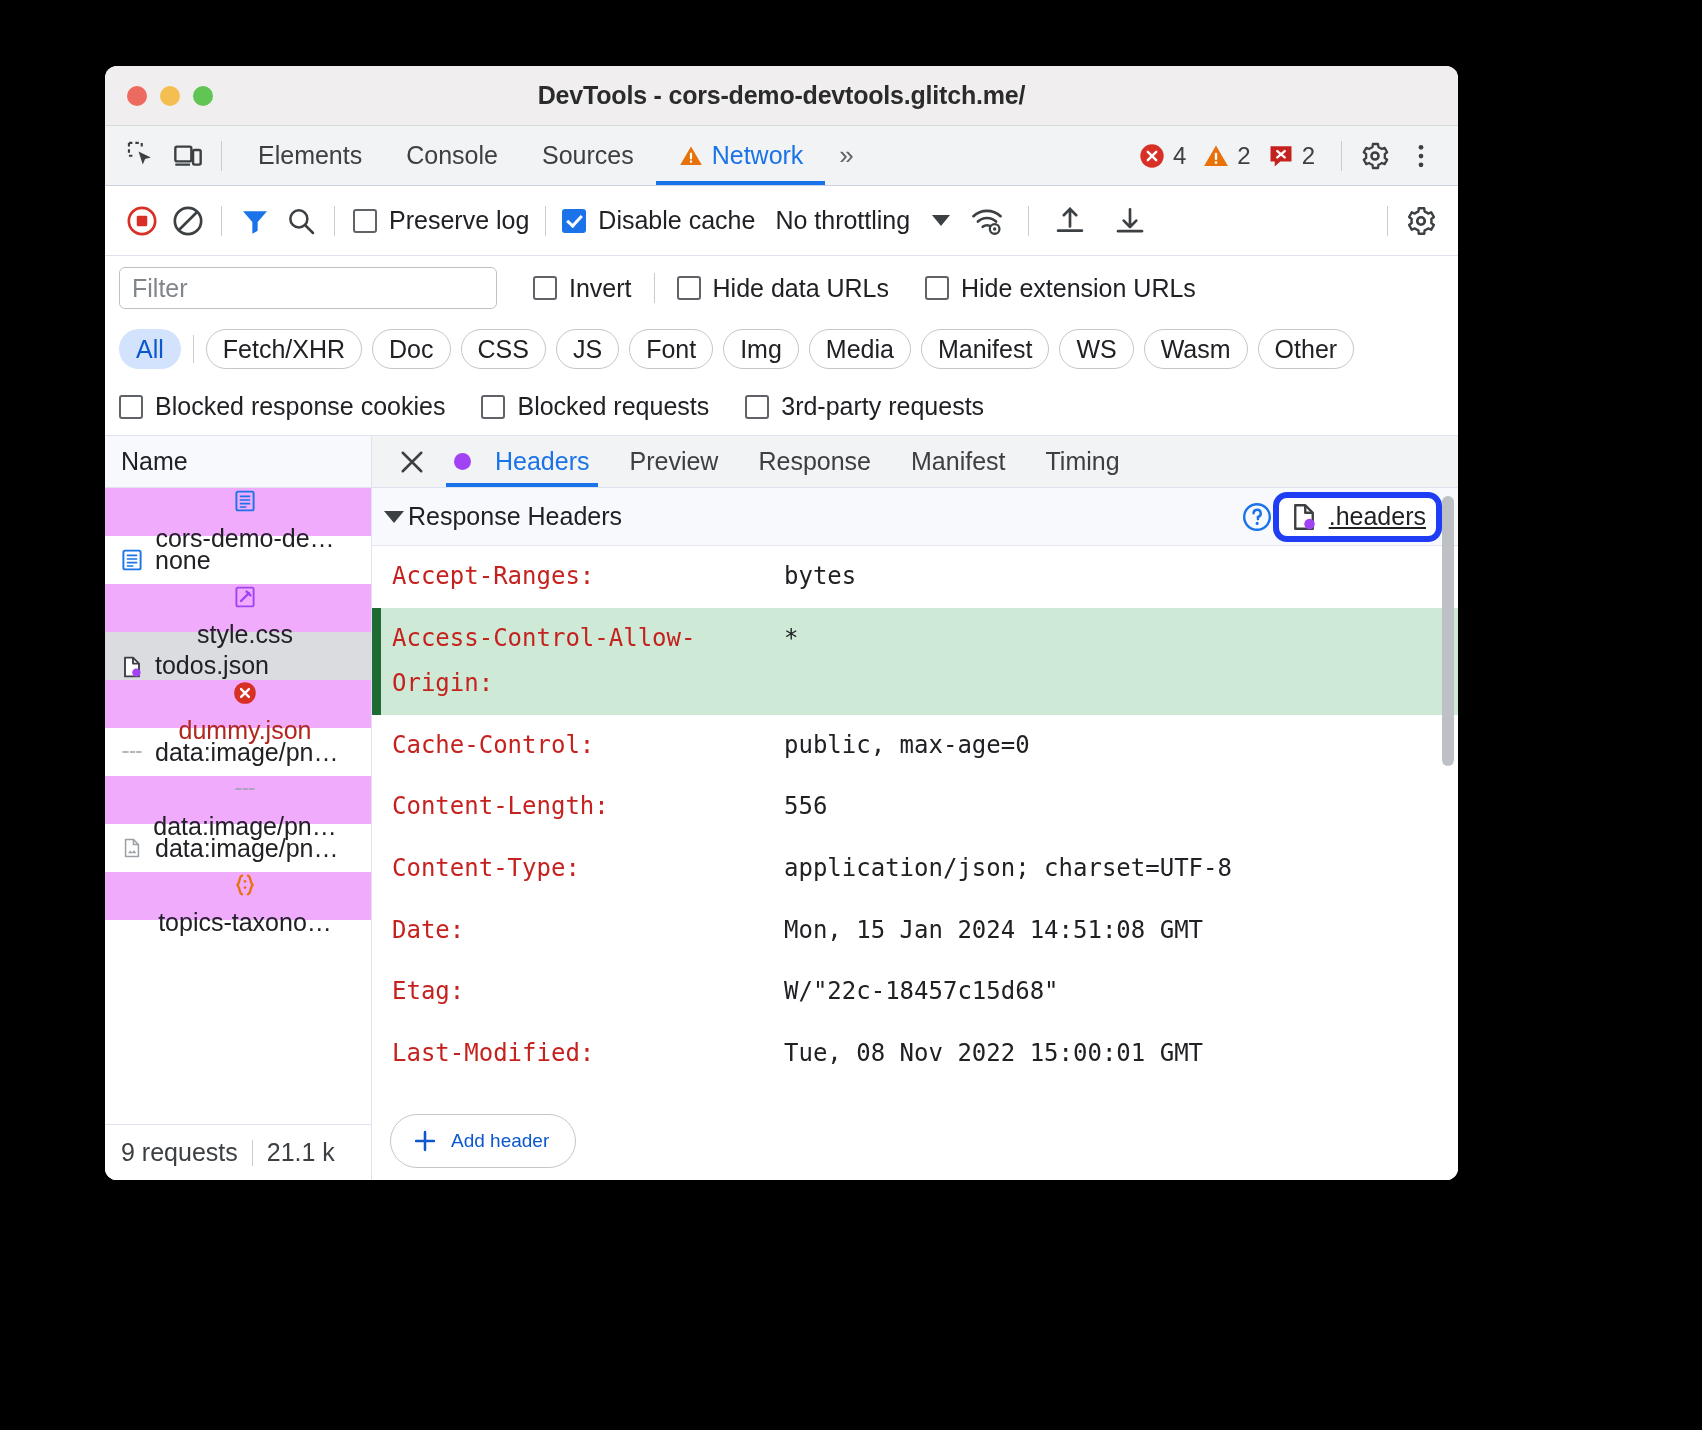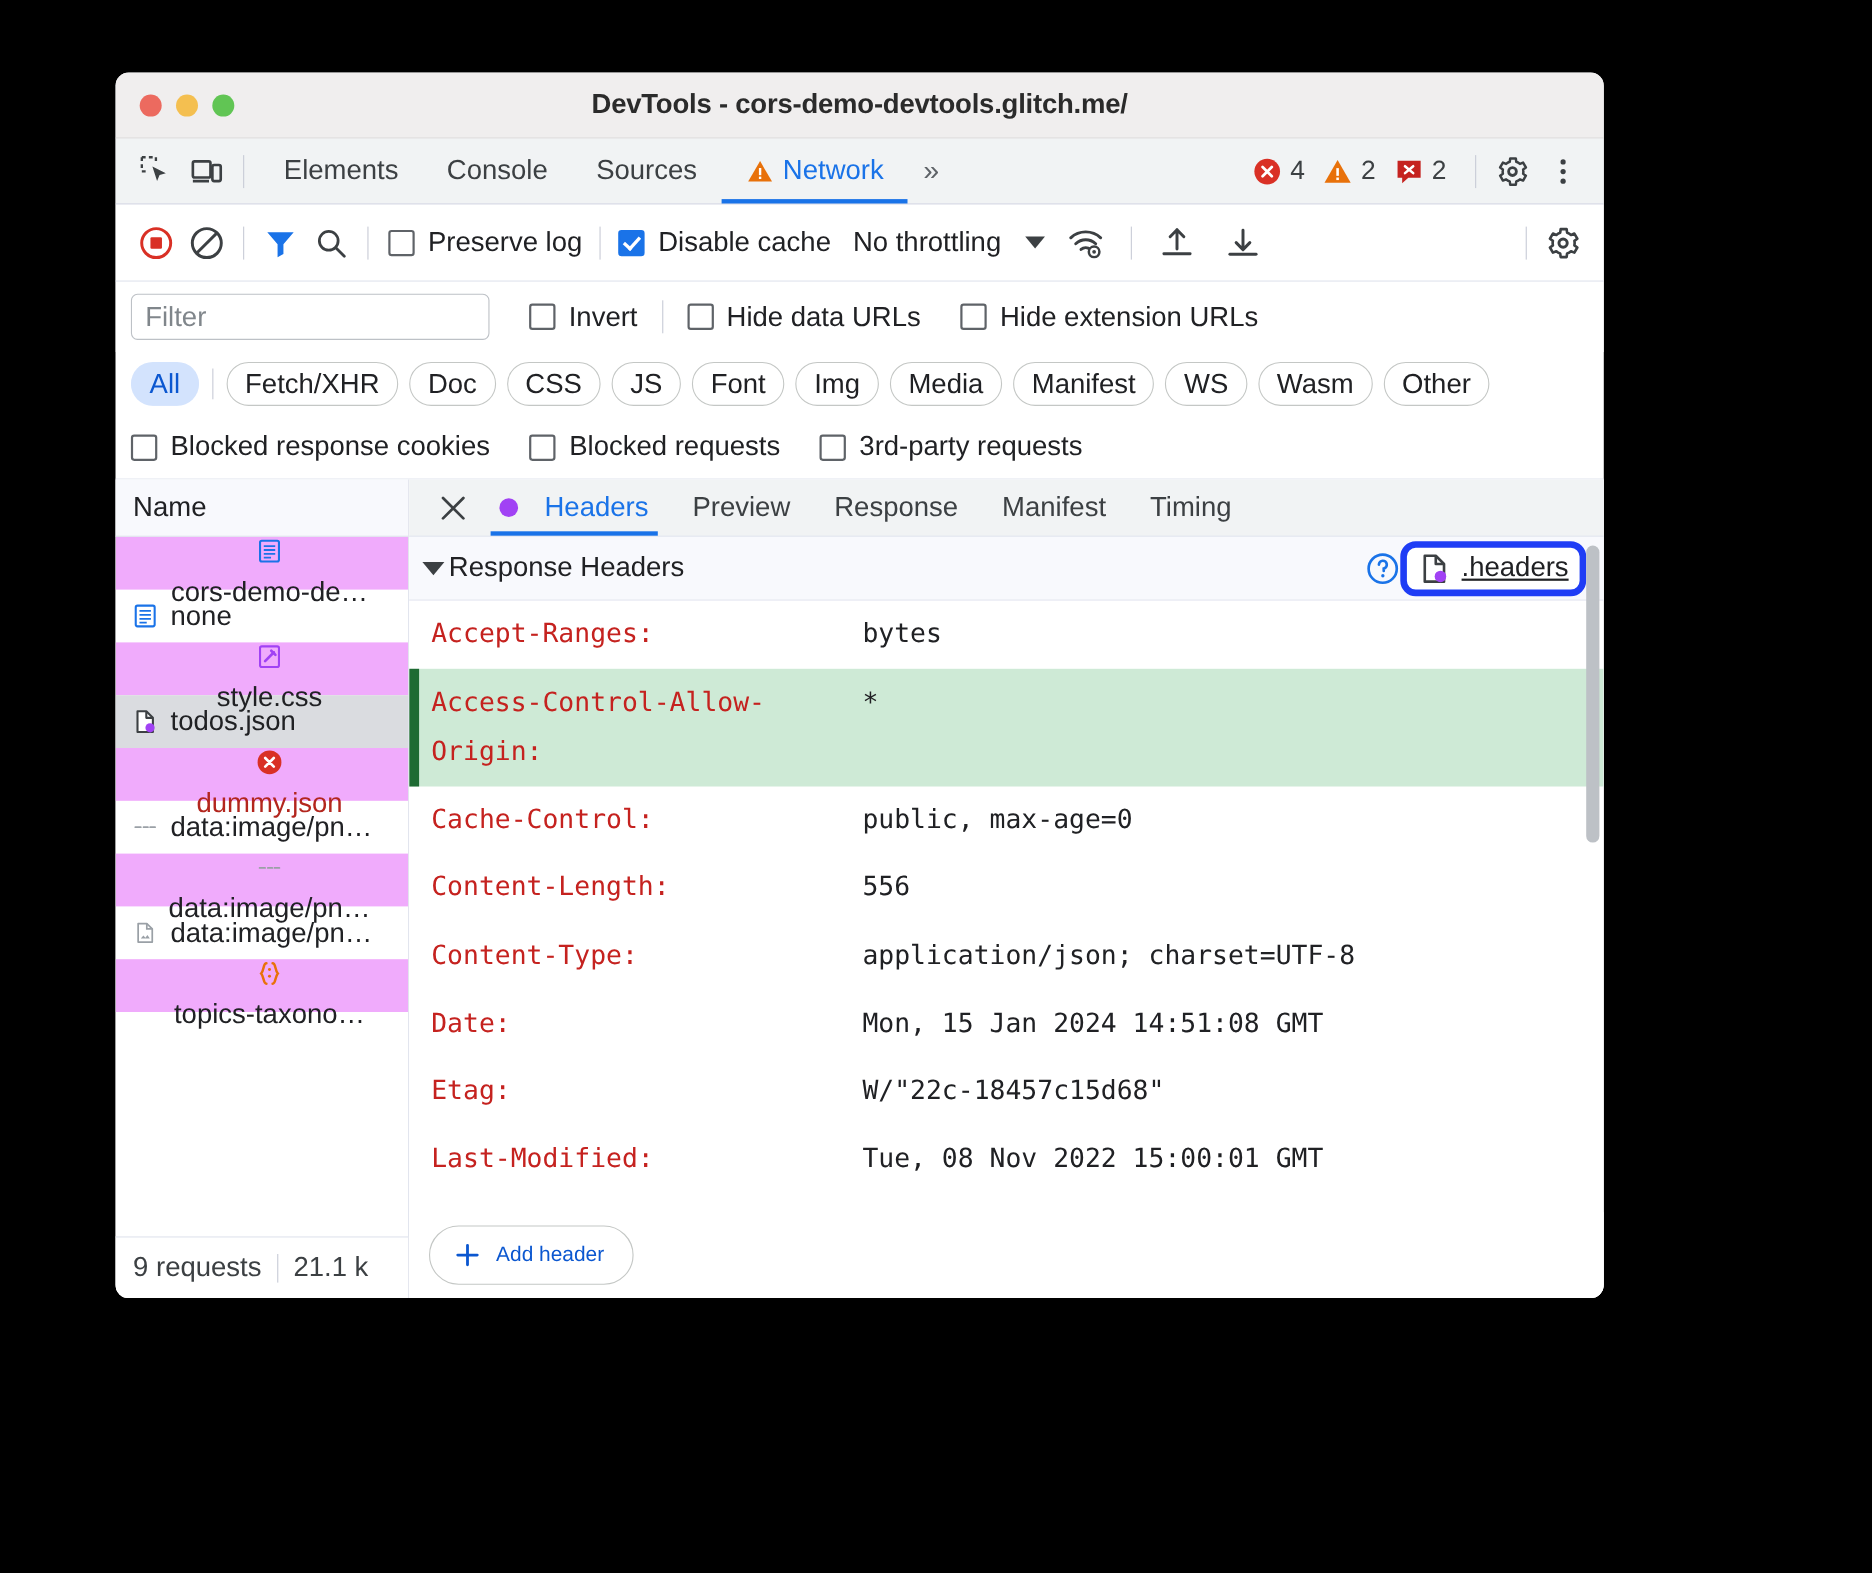--- a/index.html
+++ b/index.html
@@ -98,21 +98,21 @@
     transform: rotate(42deg);
   }
   .select-txt { font-size: 25px; color: #202124; }
   .caret { width: 0; height: 0; border-left: 9px solid transparent; border-right: 9px solid transparent; border-top: 11px solid #3c4043; }
   
   .filterbar {
     height: 64px; background: #fff; display: flex; align-items: center;
     padding: 0 14px; gap: 0; flex: 0 0 auto;
   }
   .filter-input {
-    width: 326px; height: 42px;
+    width: 378px; height: 42px;
     border: 1px solid #bdc1c6; border-radius: 6px;
     font-size: 25px; color: #80868b; padding: 0 12px;
     display: flex; align-items: center;
     background: #fff;
   }
   
   .chiprow { height: 58px; display: flex; align-items: center; padding: 0 14px; gap: 10px; flex: 0 0 auto; }
   .chip {
     height: 40px; padding: 0 16px; border-radius: 20px;
     border: 1px solid #c4c7c5; background: #fff;
@@ -141,21 +141,21 @@
     display: flex; align-items: center; padding-left: 16px;
     font-size: 25px; color: #202124;
   }
   .reqlist { flex: 1 1 auto; overflow: hidden; }
   .reqrow {
     height: 48px; display: flex; align-items: center; gap: 10px;
     padding-left: 14px; font-size: 25px; color: #202124;
     white-space: nowrap;
   }
   .reqrow.odd { background: #f0abfc; flex-direction: column; }
-  .reqrow.selected { background: #dadce0; }
+  .reqrow.selected { background: #dadce0; align-items: flex-end; }
   .reqrow.err .rname { color: #b3261e; }
   .ricon { width: 26px; height: 26px; flex: 0 0 26px; display: flex; align-items: center; justify-content: center; }
   .statusbar {
     height: 56px; border-top: 1px solid #dfe3ed;
     display: flex; align-items: center; padding-left: 16px;
     font-size: 25px; color: #3c4043; gap: 14px;
     background: #fff; flex: 0 0 auto;
   }
   .sbsep { width: 1px; height: 26px; background: #c8cbd6; }
   

